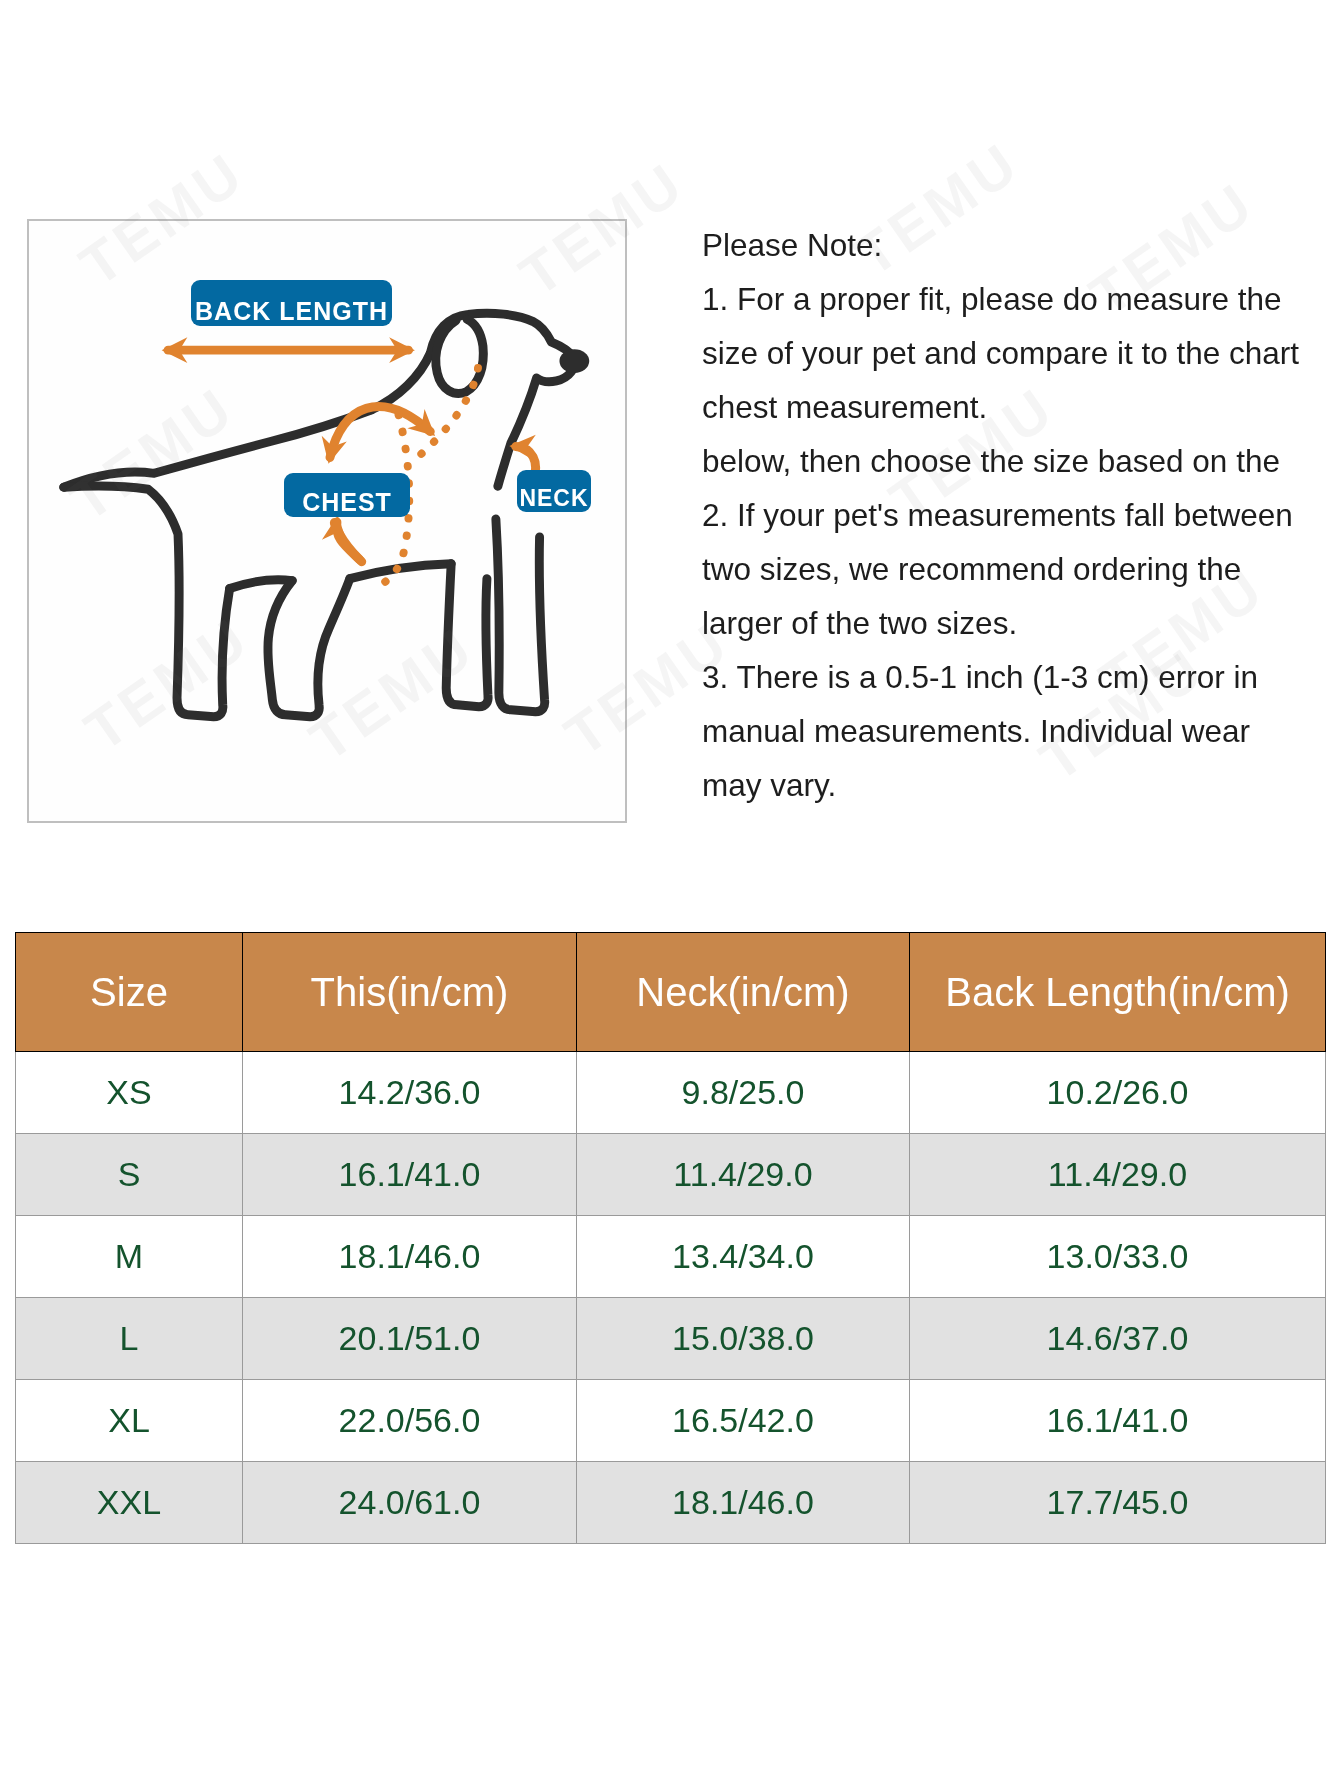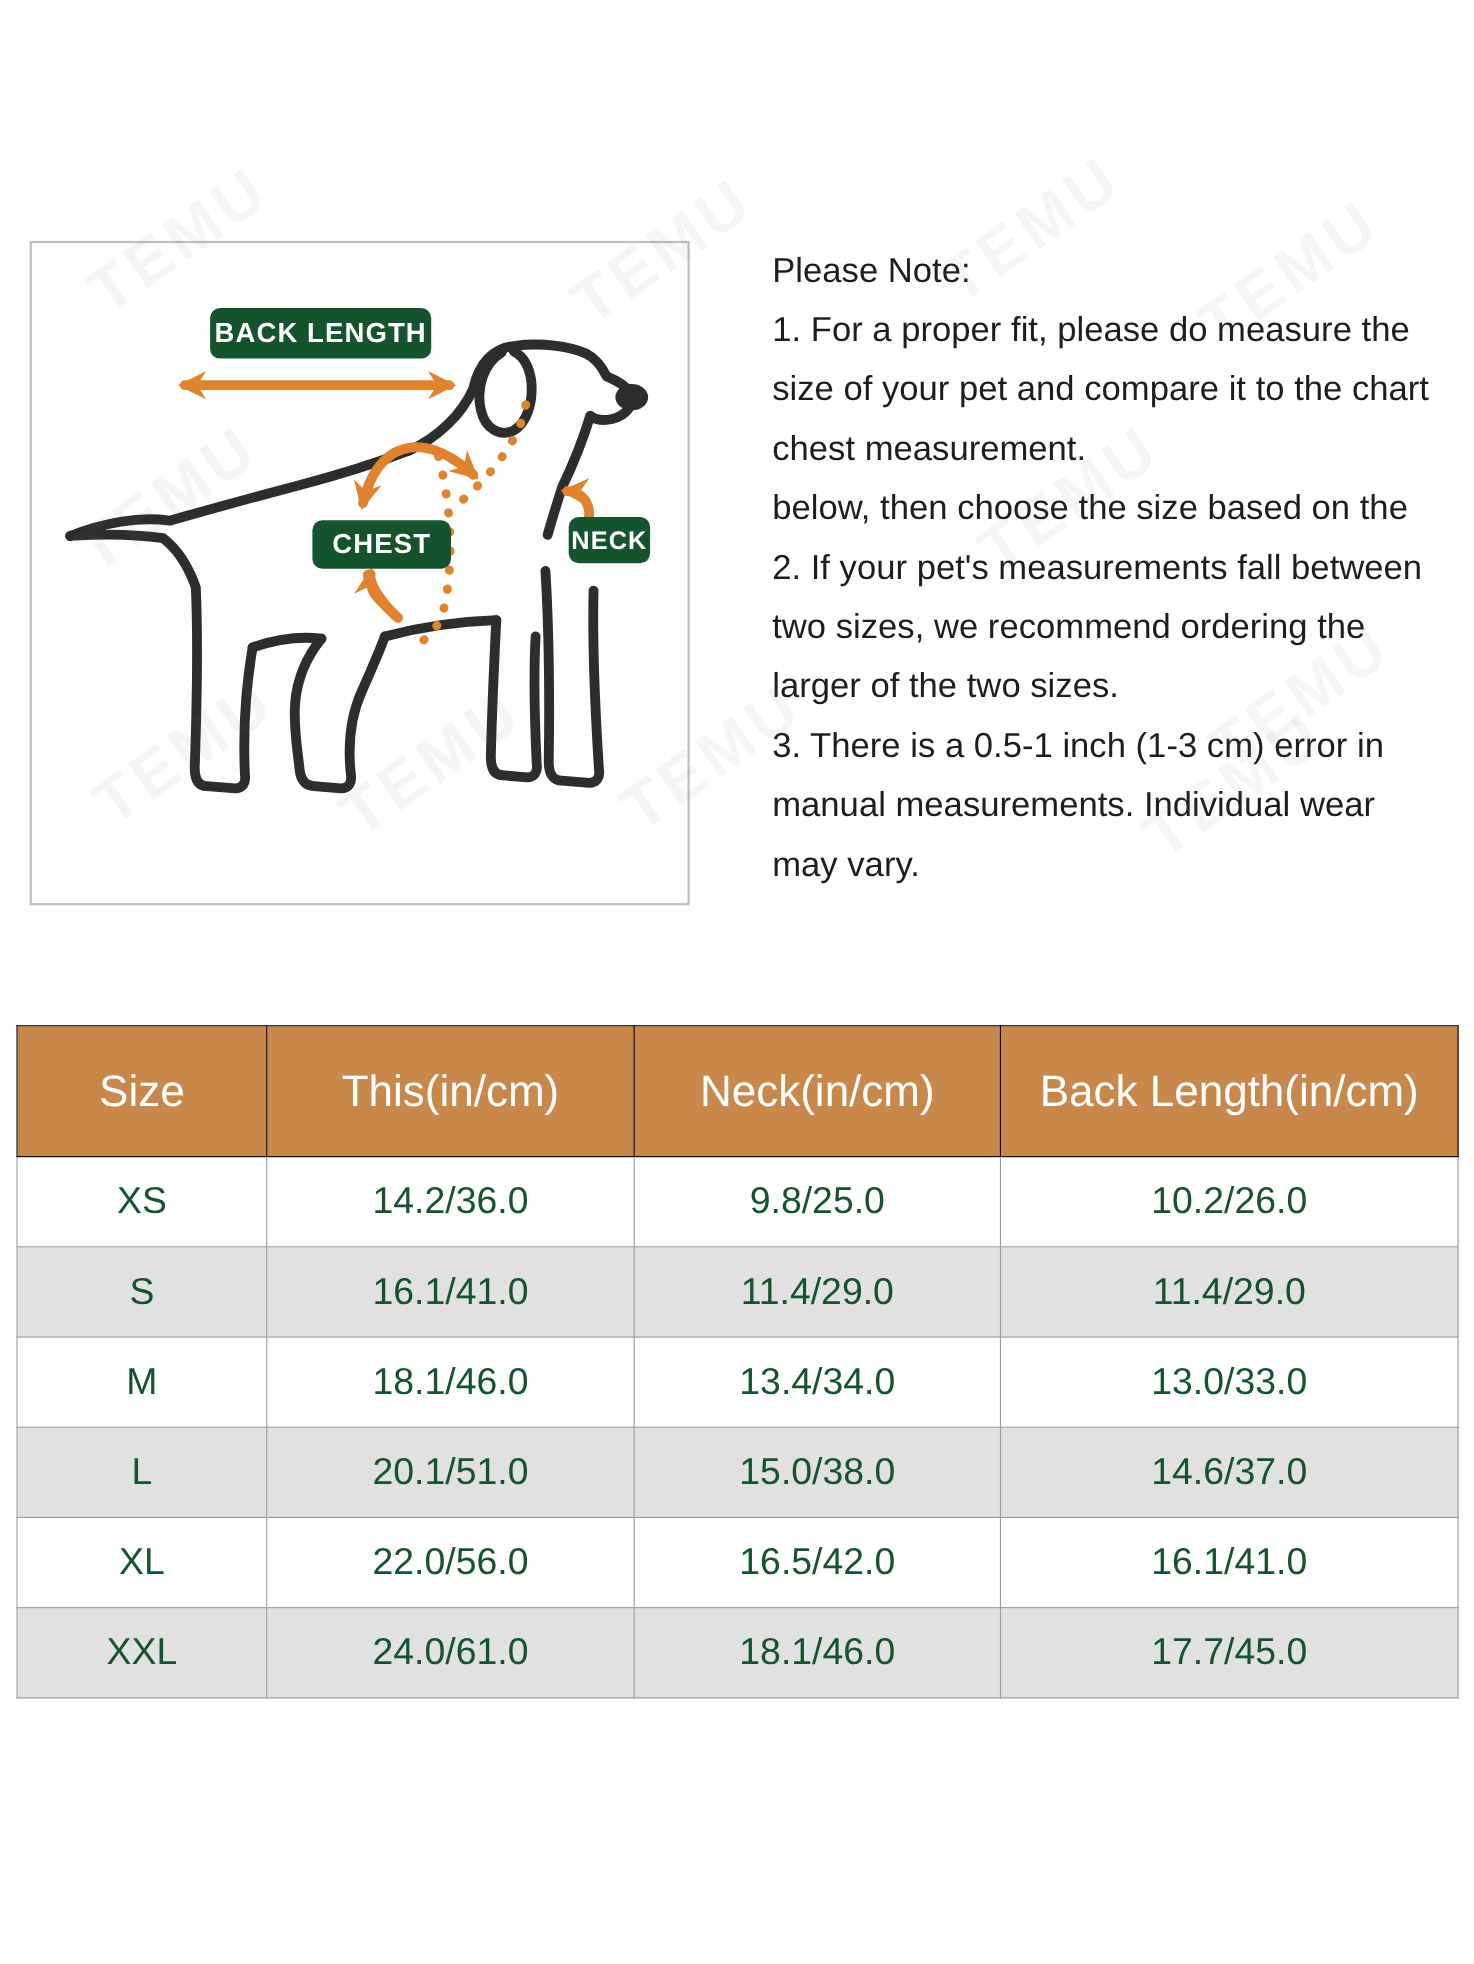--- a/index.html
+++ b/index.html
@@ -13,22 +13,22 @@
     font-size:58px;letter-spacing:5px;transform:rotate(-35deg);
     pointer-events:none;z-index:9;user-select:none;
   }
   
   .diagram-frame{
     position:absolute;left:27px;top:219px;width:600px;height:604px;
     border:2px solid #bfbfbf;background:#fefefe;box-sizing:border-box;z-index:1;
   }
   .diagram-frame svg{position:absolute;left:0;top:0;width:100%;height:100%;}
   .pill{
-    position:absolute;background:#14532d;color:#ffffff;font-weight:bold;
-    display:flex;align-items:center;justify-content:center;
+    position:absolute;background:#0369a1;color:#ffffff;font-weight:bold;
+    display:flex;align-items:flex-end;justify-content:center;
     border-radius:9px;letter-spacing:1px;z-index:3;
   }
   .pill-backlength{left:162px;top:59px;width:201px;height:46px;font-size:25px;}
   .pill-chest{left:255px;top:252px;width:126px;height:44px;font-size:25px;}
   .pill-neck{left:488px;top:249px;width:74px;height:42px;font-size:23px;}
   
   .note{
     position:absolute;left:670px;top:218px;width:660px;z-index:2;
     color:#1d1d1d;font-size:31.5px;line-height:54px;
   }

